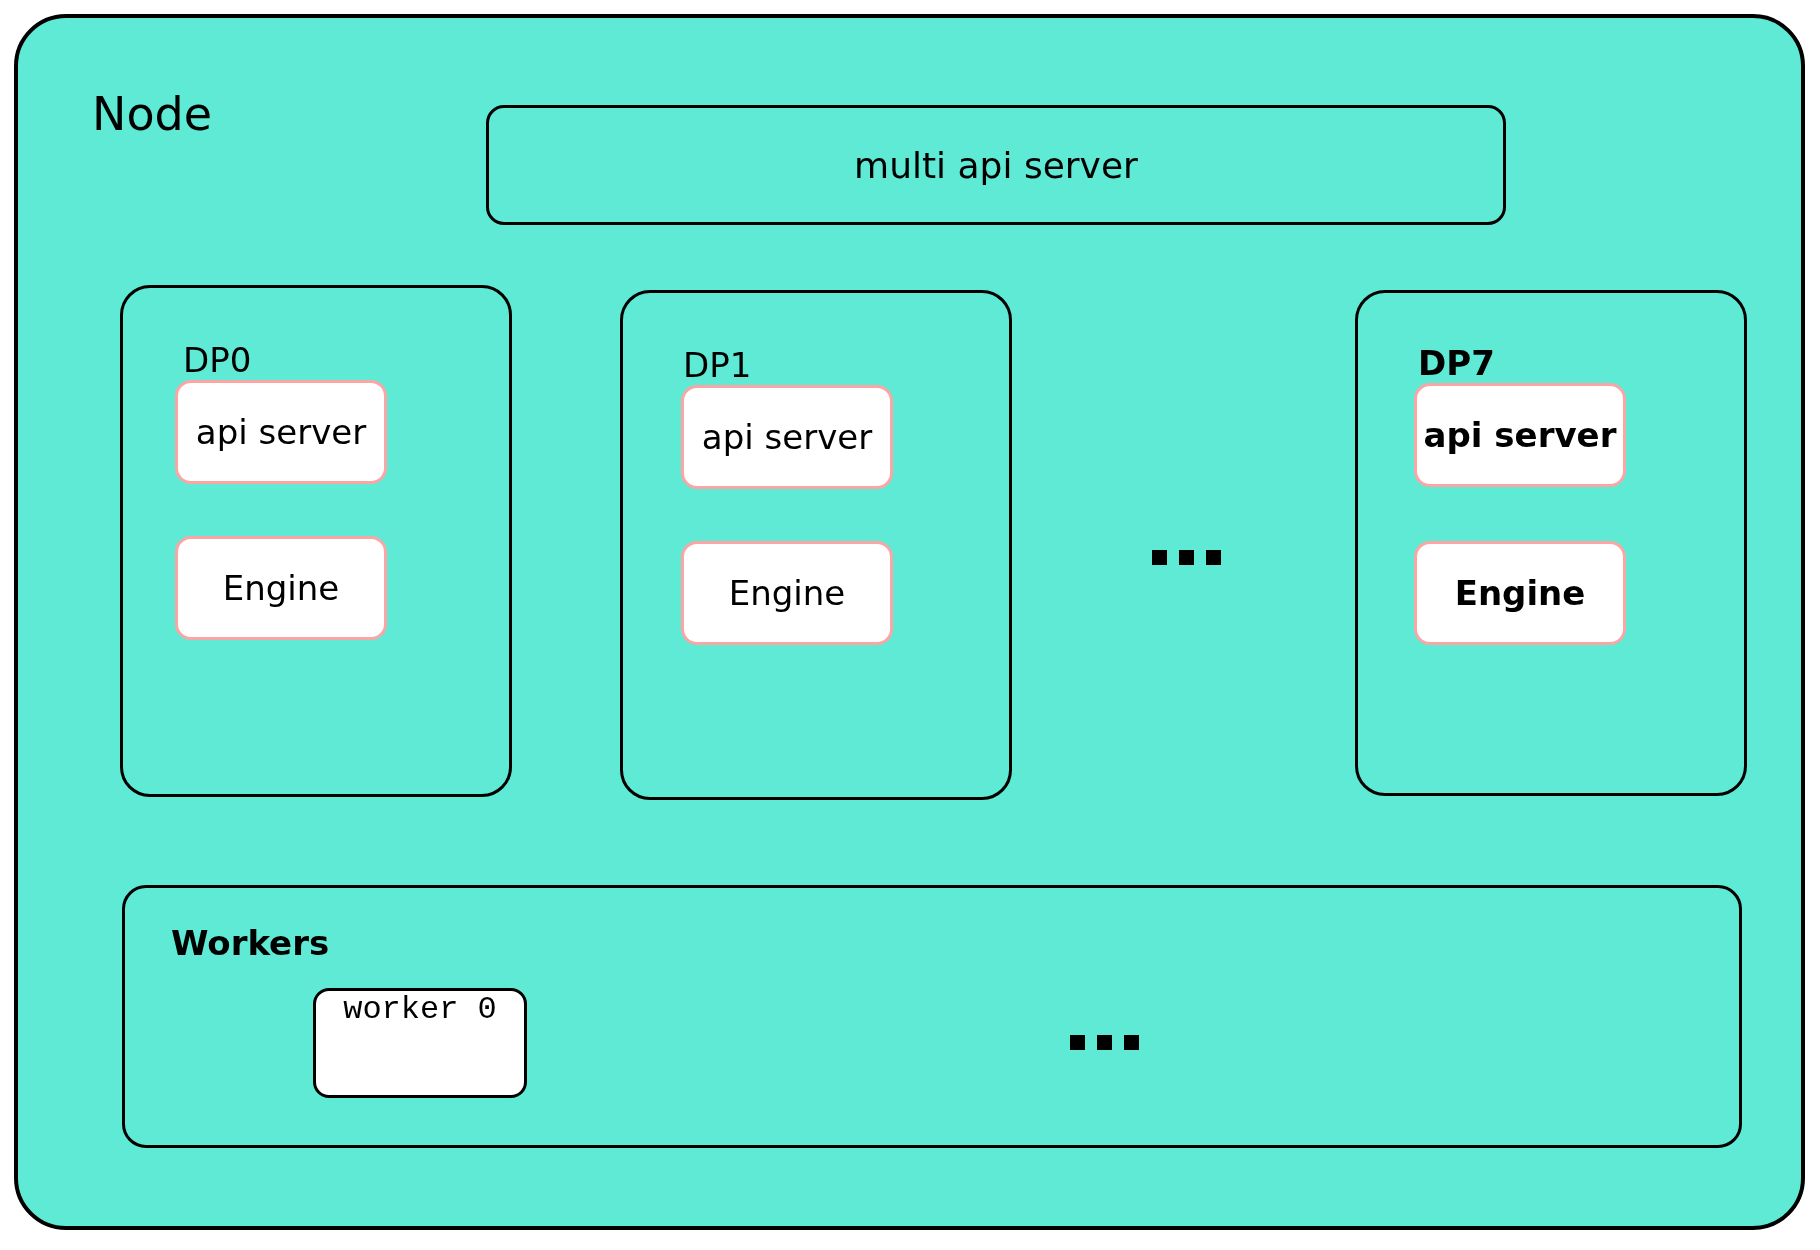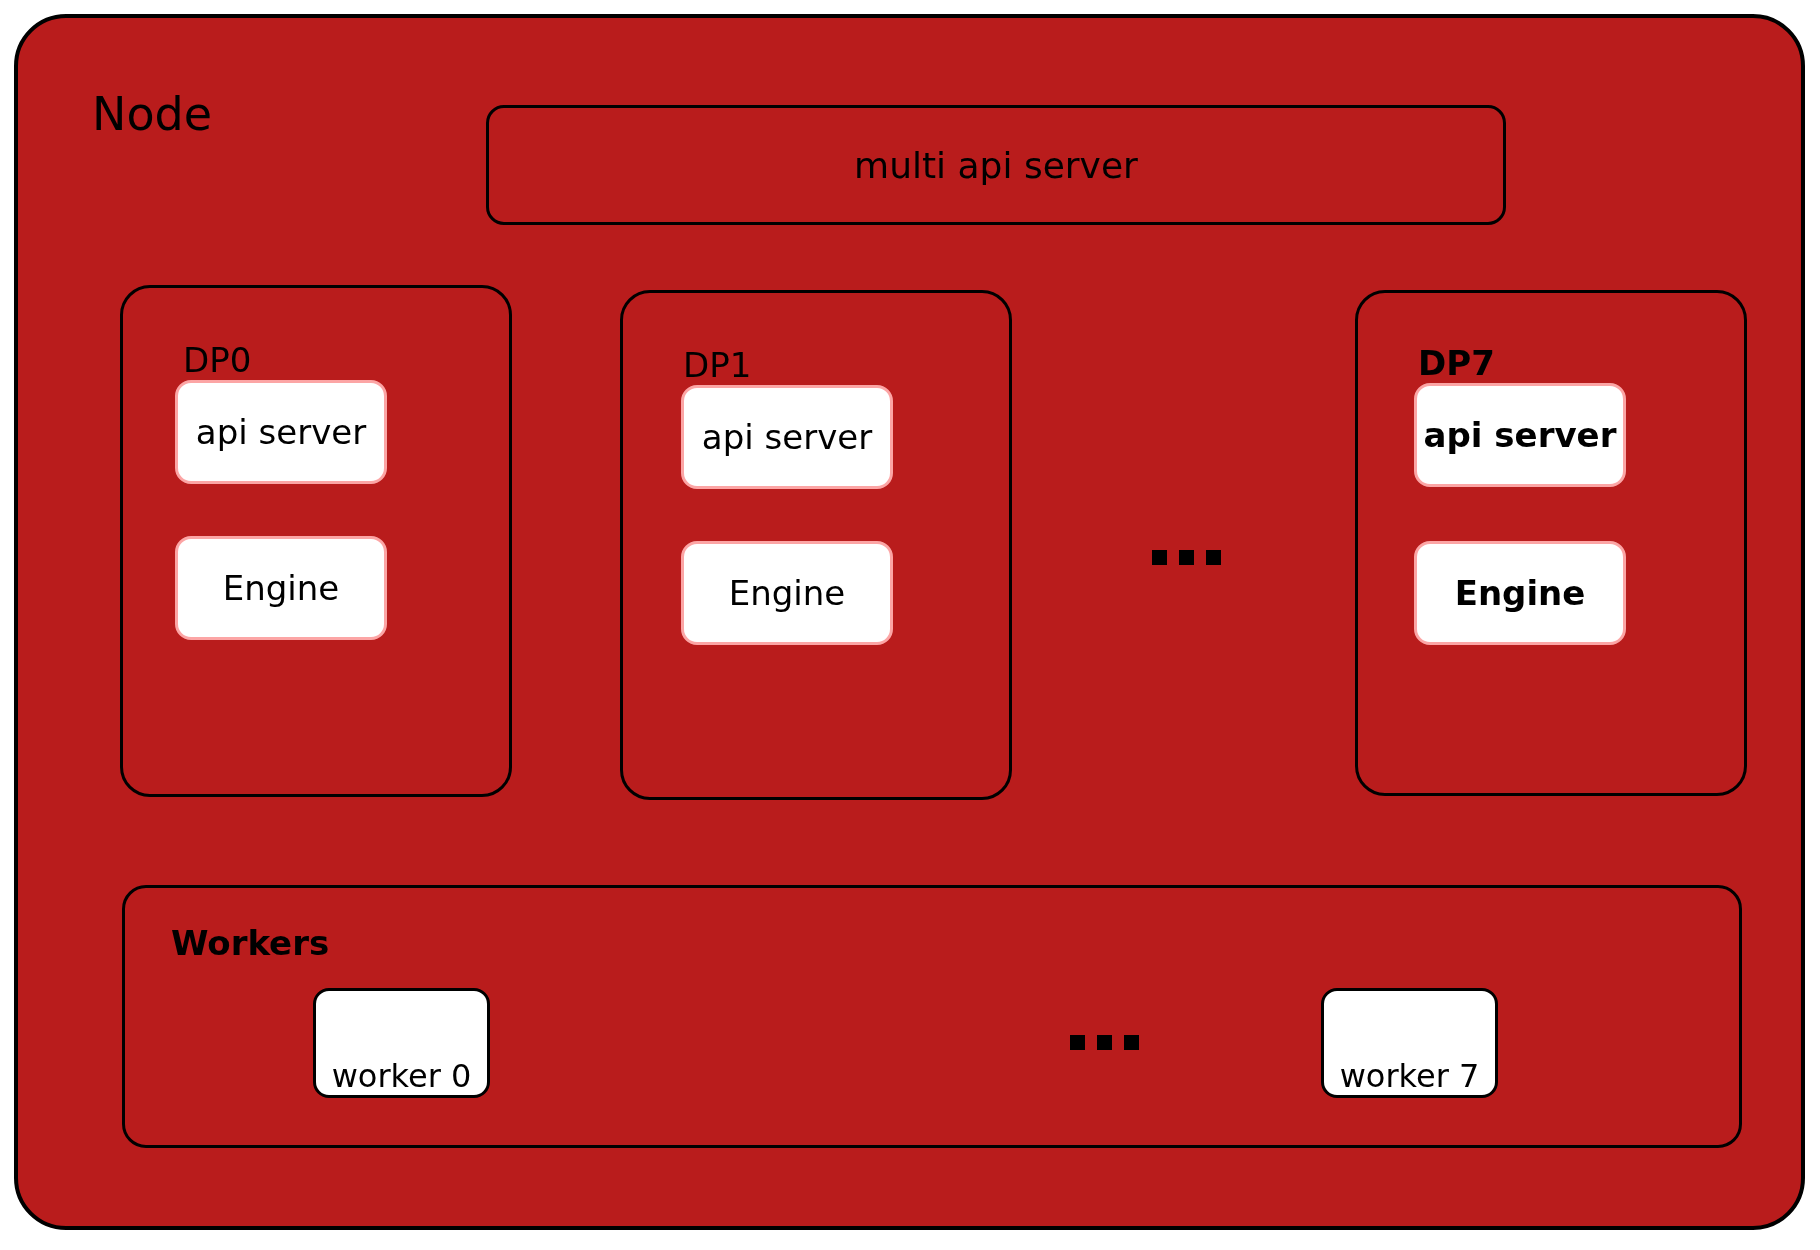--- a/index.html
+++ b/index.html
@@ -15,21 +15,21 @@
     background: #ffffff;
     font-family: "DejaVu Sans", sans-serif;
     overflow: hidden;
     padding-left: 43px;
   }
 
   
   .box {
     position: absolute;
     box-sizing: border-box;
-    background: #b91c1c;
+    background: #5eead4;
     border: 3px solid #000000;
   }
 
   
   .node-container {
     left: 14px;
     top: 14px;
     width: 1791px;
     height: 1216px;
     border-radius: 52px;
@@ -141,26 +141,27 @@
     color: #000000;
     white-space: nowrap;
   }
 
   .worker-item {
     position: absolute;
     box-sizing: border-box;
     background: #ffffff;
     border: 3px solid #000000;
     border-radius: 16px;
-    width: 177px;
+    width: 214px;
     height: 110px;
     top: 100px;
     display: flex;
-    align-items: flex-end;
+    align-items: flex-start;
     justify-content: center;
+    font-family: Liberation Mono, monospace;
   }
   .worker-label {
     font-size: 32px;
     color: #000000;
     white-space: nowrap;
   }
   #worker-item-0 { left: 188px; }
   #worker-item-1 { left: 474px; }
   #worker-item-2 { left: 1196px; }
 </style>
@@ -214,23 +215,20 @@
   </div>
 
   <div class="box workers-box">
     <span class="workers-label">Workers</span>
 
     <div class="worker-item" id="worker-item-0">
       <span class="worker-label">worker 0</span>
     </div>
 
 
-    <div class="worker-item" id="worker-item-2">
-      <span class="worker-label">worker 7</span>
-    </div>
   </div>
 
   <div class="ellipsis" id="ellipsis-worker">
     <span class="dot"></span>
     <span class="dot"></span>
     <span class="dot"></span>
   </div>
 
 </div>
 

